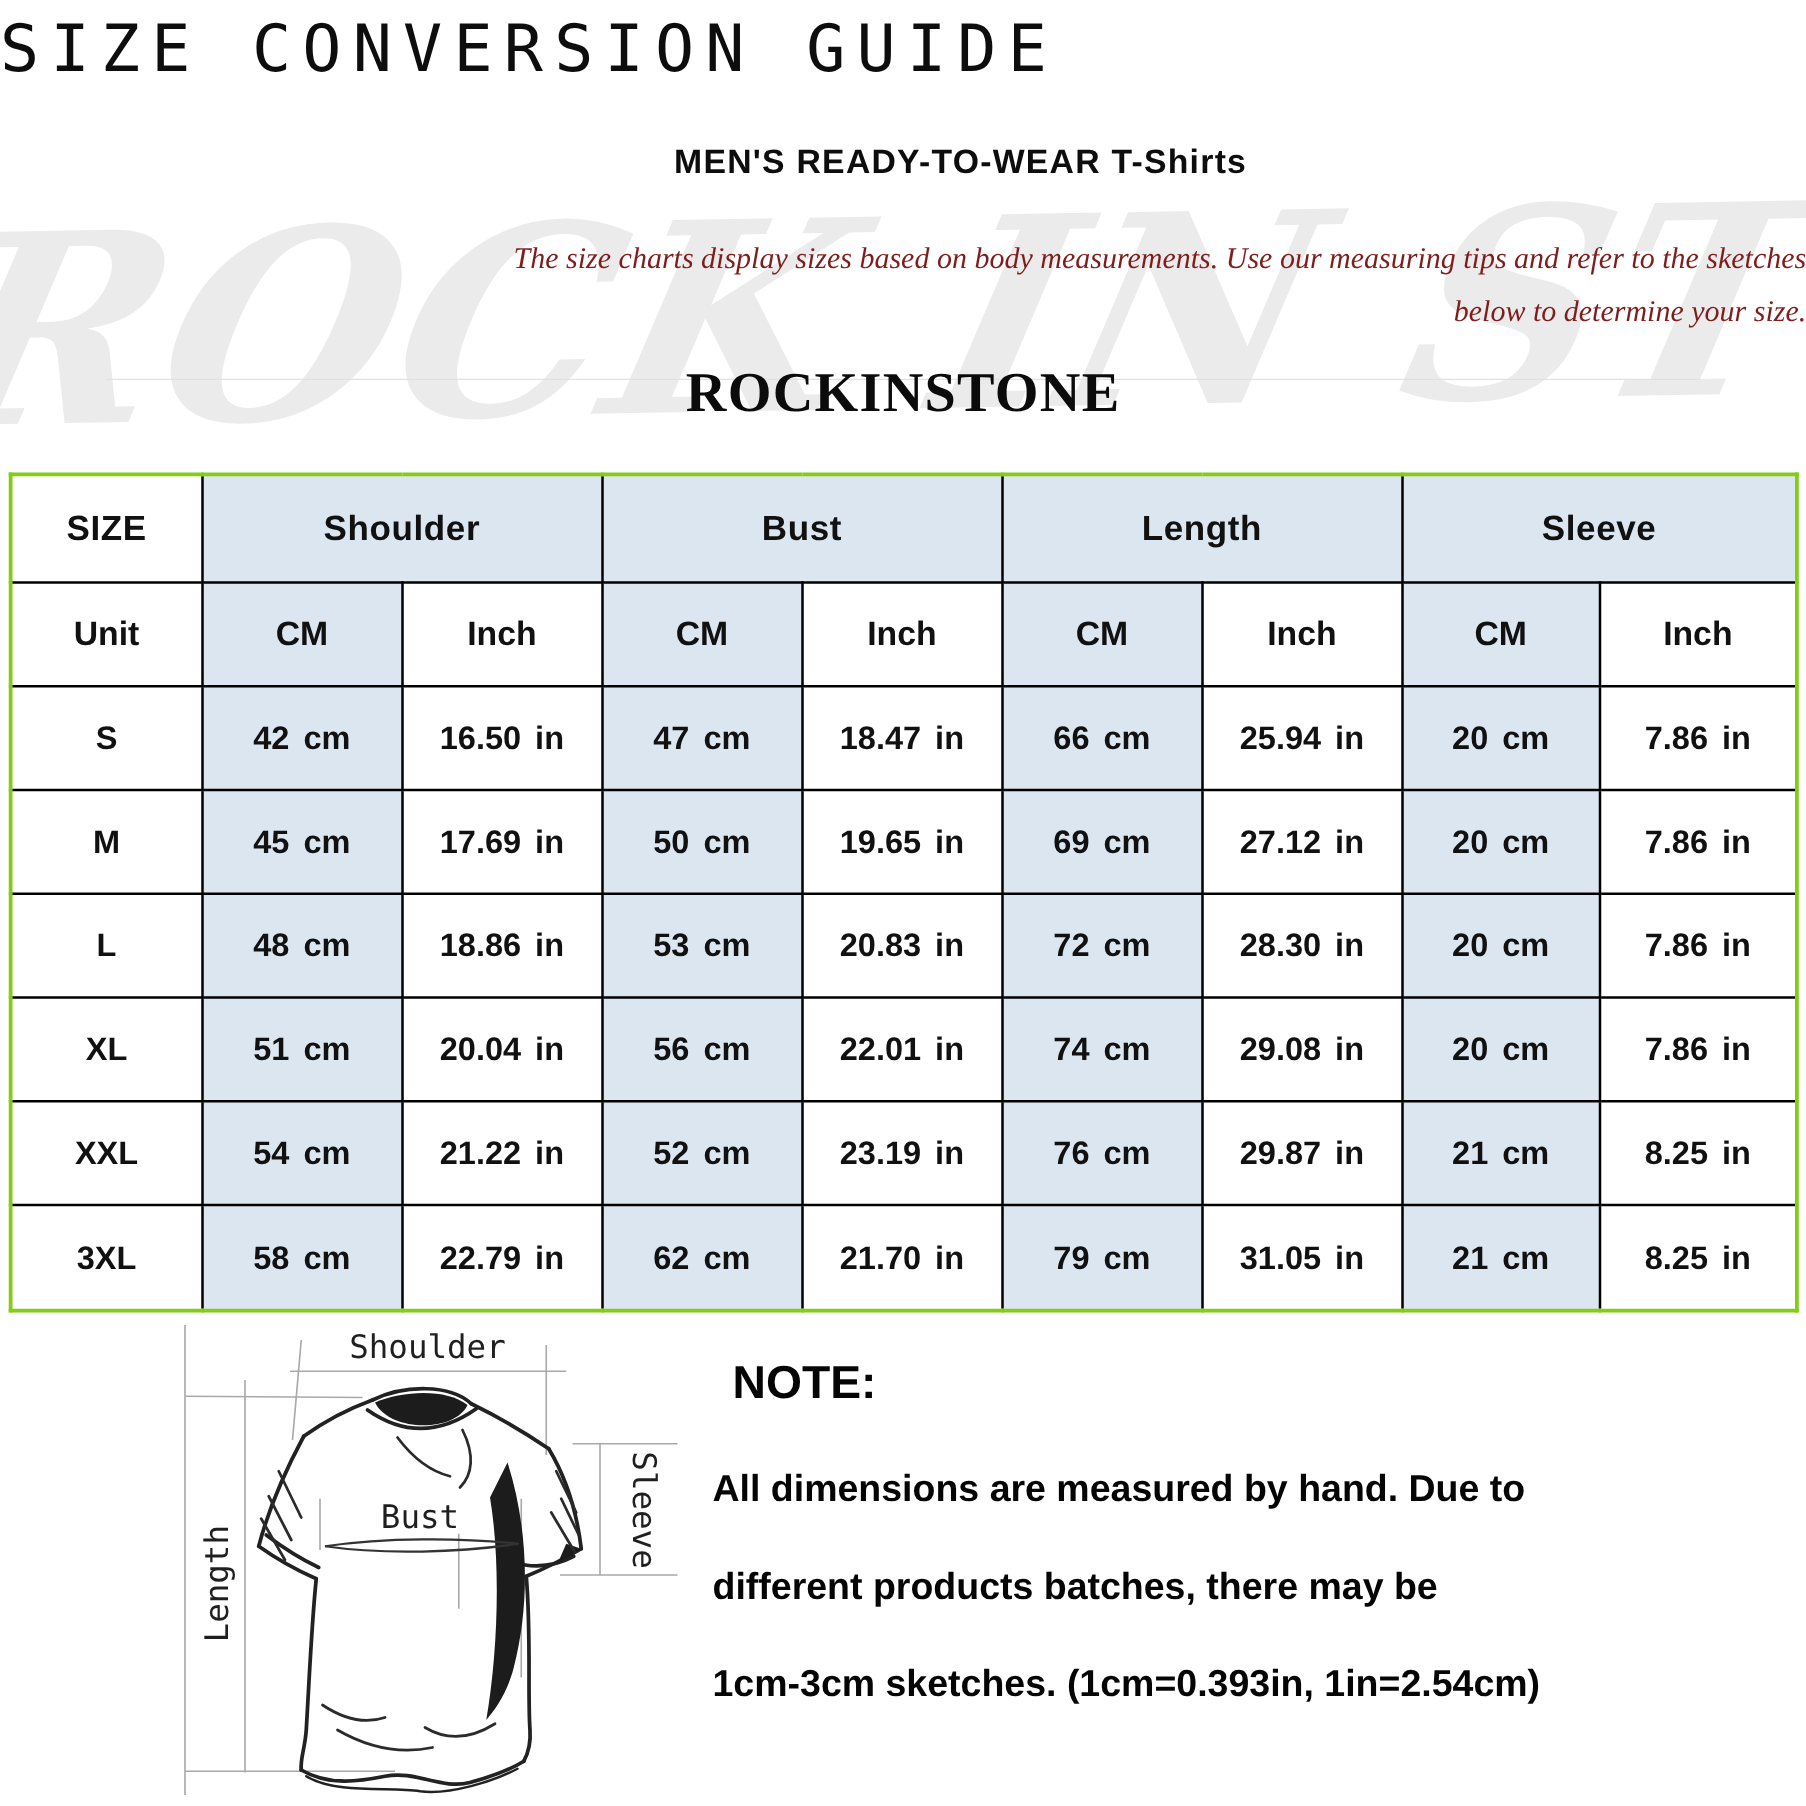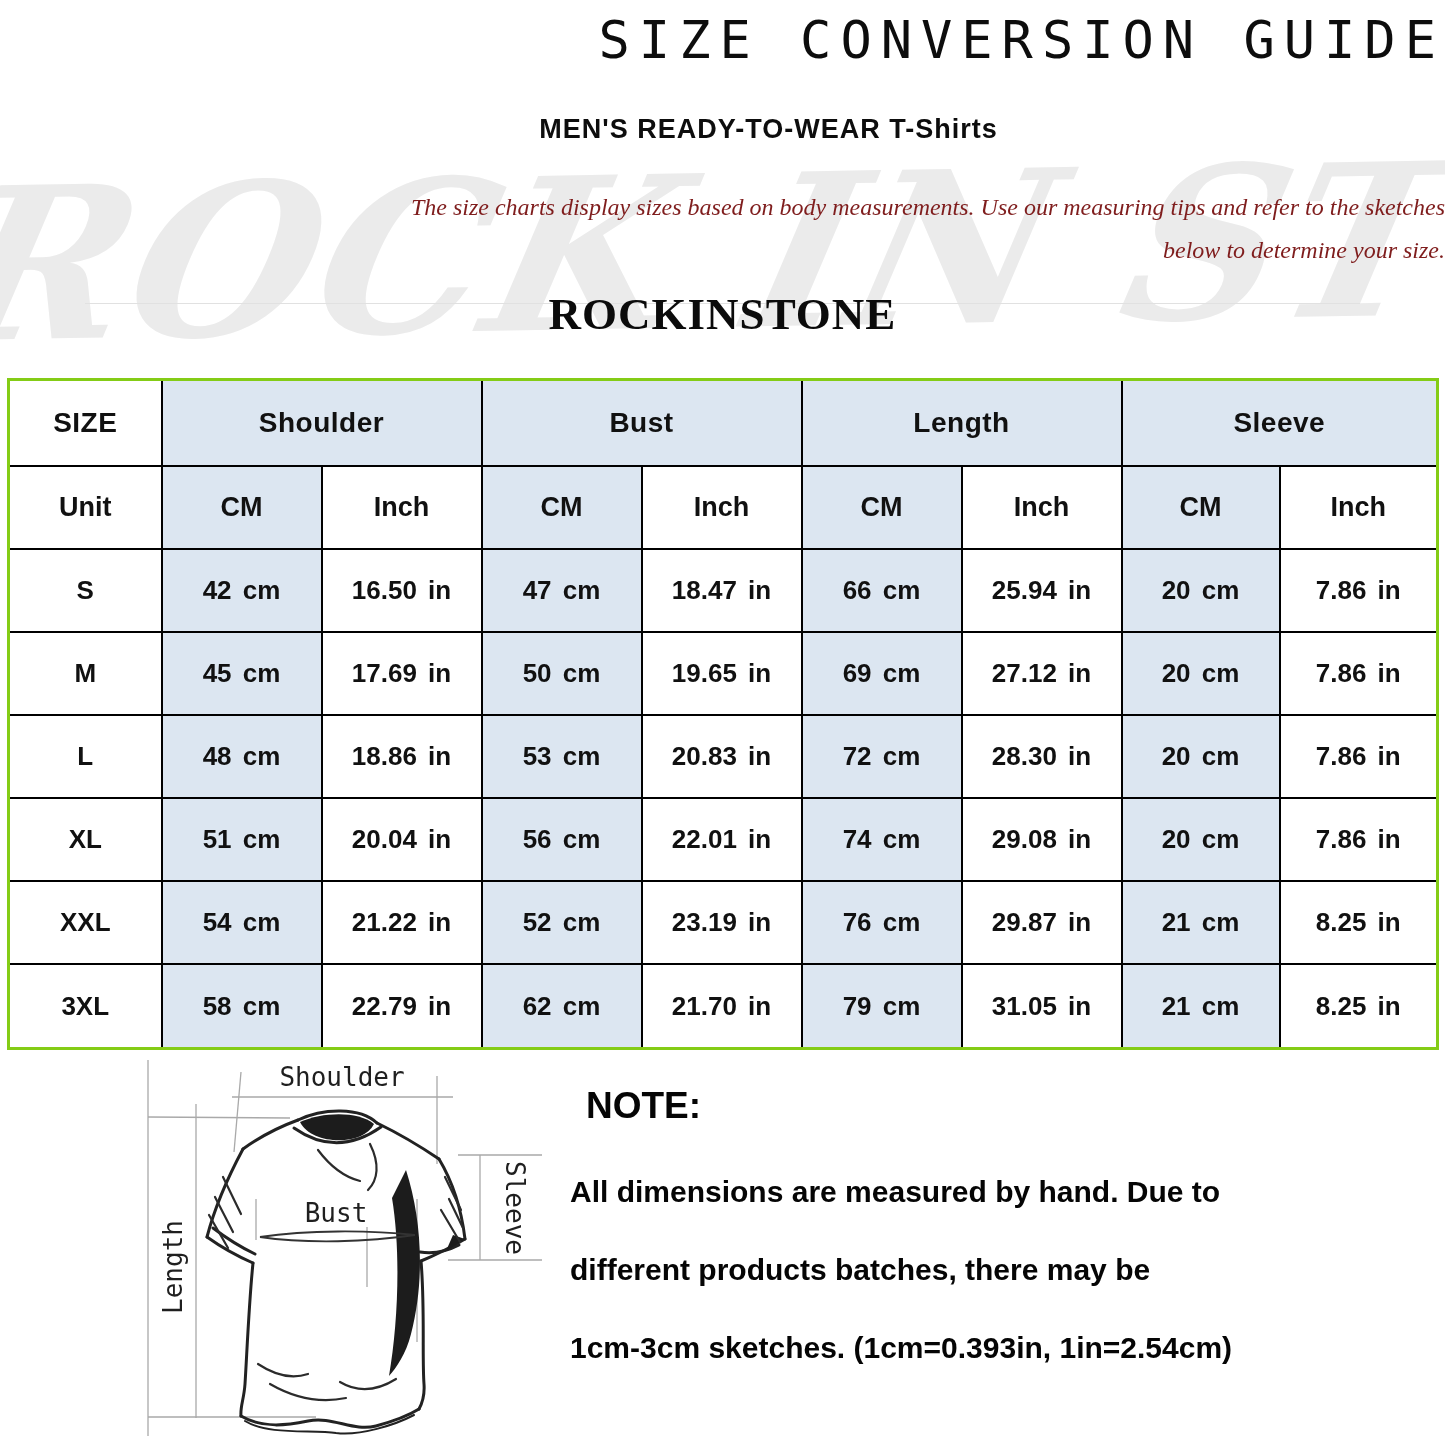--- a/index.html
+++ b/index.html
@@ -10,21 +10,21 @@
   
   .watermark{
     position:absolute;top:128px;left:-40px;width:1530px;z-index:0;
     text-align:center;font-family:"DejaVu Serif",serif;font-style:italic;font-weight:bold;
     font-size:212px;letter-spacing:2px;color:#ebebeb;white-space:nowrap;
     transform:skewX(-14deg) rotate(-1deg);
   }
   .layer{position:relative;z-index:1;}
   
   .title{
-    position:absolute;top:10px;left:0;width:100%;text-align:right;
+    position:absolute;top:10px;left:0;width:100%;text-align:left;
     font-family:"DejaVu Sans Mono",monospace;font-size:52px;font-weight:500;
     letter-spacing:9px;color:#0d0d0d;
   }
   .subtitle{
     position:absolute;top:114px;left:0;width:100%;text-align:center;
     font-size:27px;font-weight:bold;letter-spacing:1px;color:#0d0d0d;padding-left:46px;
   }
   .description{
     position:absolute;top:186px;left:0;width:100%;text-align:right;
     font-family:"Liberation Serif",serif;font-style:italic;

